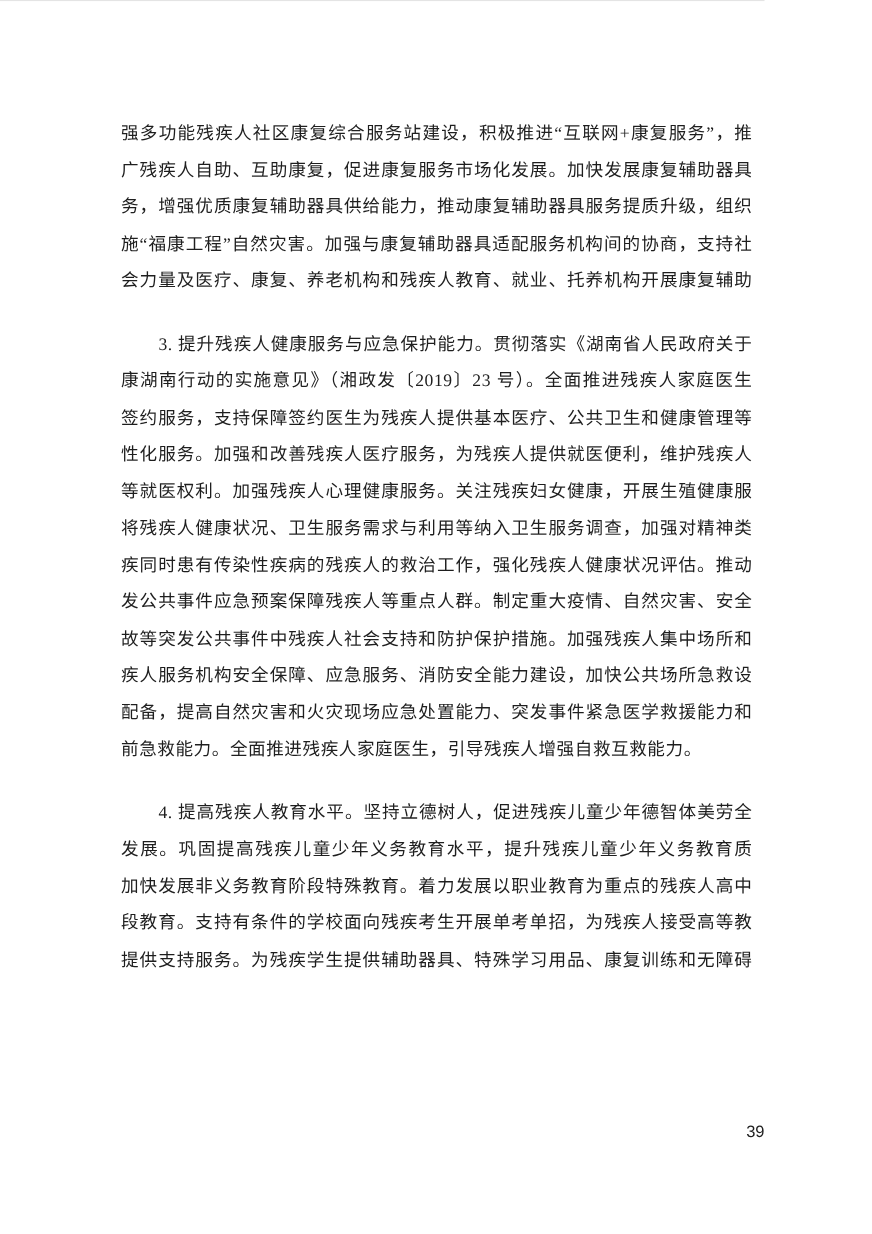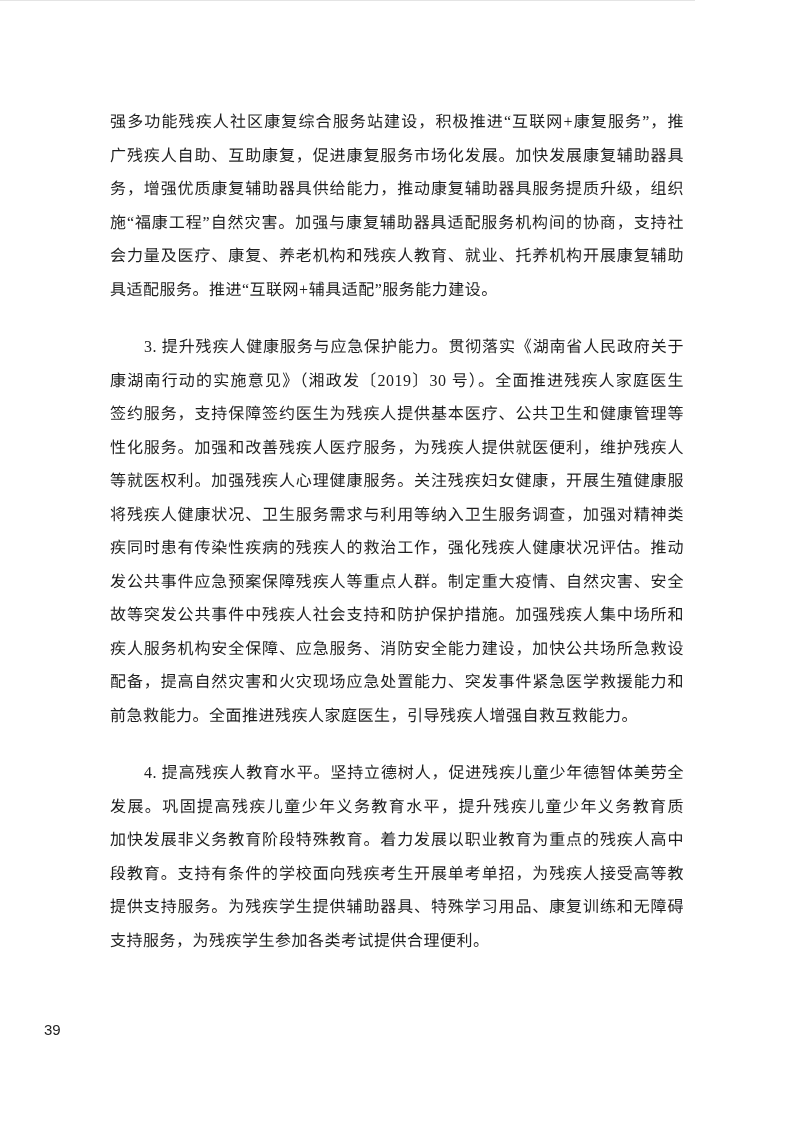--- a/index.html
+++ b/index.html
@@ -32,66 +32,63 @@
     overflow: hidden;
     letter-spacing: 0.5px;
   }
   .line.indent { padding-left: 34px; }
   .line.short { text-align-last: left; }
   .page-footer {
     position: absolute;
     left: 0;
     top: 1020px;
     width: 100%;
-    text-align: left;
-    padding-left: 44px;
+    text-align: right;
   }
   .page-number {
     font-family: "Liberation Sans", sans-serif;
     font-size: 15px;
     color: #1e1e1e;
   }
 </style>
 </head>
 <body>
 
 <div class="page">
   <main class="text-block">
 
     <section class="paragraph">
       <div class="line">强多功能残疾人社区康复综合服务站建设，积极推进“互联网+康复服务”，推</div>
       <div class="line">广残疾人自助、互助康复，促进康复服务市场化发展。加快发展康复辅助器具服</div>
       <div class="line">务，增强优质康复辅助器具供给能力，推动康复辅助器具服务提质升级，组织实</div>
       <div class="line">施“福康工程”自然灾害。加强与康复辅助器具适配服务机构间的协商，支持社</div>
       <div class="line">会力量及医疗、康复、养老机构和残疾人教育、就业、托养机构开展康复辅助器</div>
-      <div class="line short">具适配服务。推进“互联网+辅具适配”服务能力建设。</div>
     </section>
 
     <section class="paragraph">
       <div class="line indent">3. 提升残疾人健康服务与应急保护能力。贯彻落实《湖南省人民政府关于健</div>
-      <div class="line">康湖南行动的实施意见》（湘政发〔2019〕30 号）。全面推进残疾人家庭医生</div>
+      <div class="line">康湖南行动的实施意见》（湘政发〔2019〕23 号）。全面推进残疾人家庭医生</div>
       <div class="line">签约服务，支持保障签约医生为残疾人提供基本医疗、公共卫生和健康管理等个</div>
       <div class="line">性化服务。加强和改善残疾人医疗服务，为残疾人提供就医便利，维护残疾人平</div>
       <div class="line">等就医权利。加强残疾人心理健康服务。关注残疾妇女健康，开展生殖健康服务。</div>
       <div class="line">将残疾人健康状况、卫生服务需求与利用等纳入卫生服务调查，加强对精神类残</div>
       <div class="line">疾同时患有传染性疾病的残疾人的救治工作，强化残疾人健康状况评估。推动突</div>
       <div class="line">发公共事件应急预案保障残疾人等重点人群。制定重大疫情、自然灾害、安全事</div>
       <div class="line">故等突发公共事件中残疾人社会支持和防护保护措施。加强残疾人集中场所和残</div>
       <div class="line">疾人服务机构安全保障、应急服务、消防安全能力建设，加快公共场所急救设备</div>
       <div class="line">配备，提高自然灾害和火灾现场应急处置能力、突发事件紧急医学救援能力和院</div>
       <div class="line short">前急救能力。全面推进残疾人家庭医生，引导残疾人增强自救互救能力。</div>
     </section>
 
     <section class="paragraph">
       <div class="line indent">4. 提高残疾人教育水平。坚持立德树人，促进残疾儿童少年德智体美劳全面</div>
       <div class="line">发展。巩固提高残疾儿童少年义务教育水平，提升残疾儿童少年义务教育质量，</div>
       <div class="line">加快发展非义务教育阶段特殊教育。着力发展以职业教育为重点的残疾人高中阶</div>
       <div class="line">段教育。支持有条件的学校面向残疾考生开展单考单招，为残疾人接受高等教育</div>
       <div class="line">提供支持服务。为残疾学生提供辅助器具、特殊学习用品、康复训练和无障碍等</div>
-      <div class="line short">支持服务，为残疾学生参加各类考试提供合理便利。</div>
     </section>
 
   </main>
 
   <footer class="page-footer">
     <span class="page-number">39</span>
   </footer>
 </div>
 
 </body></html>

